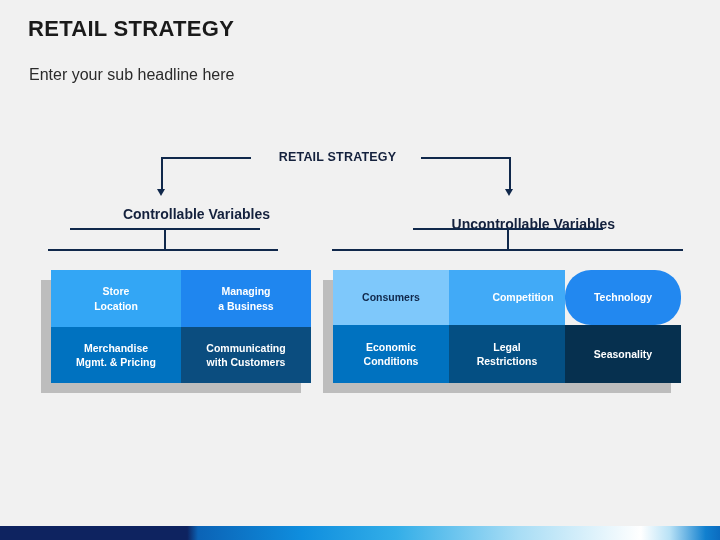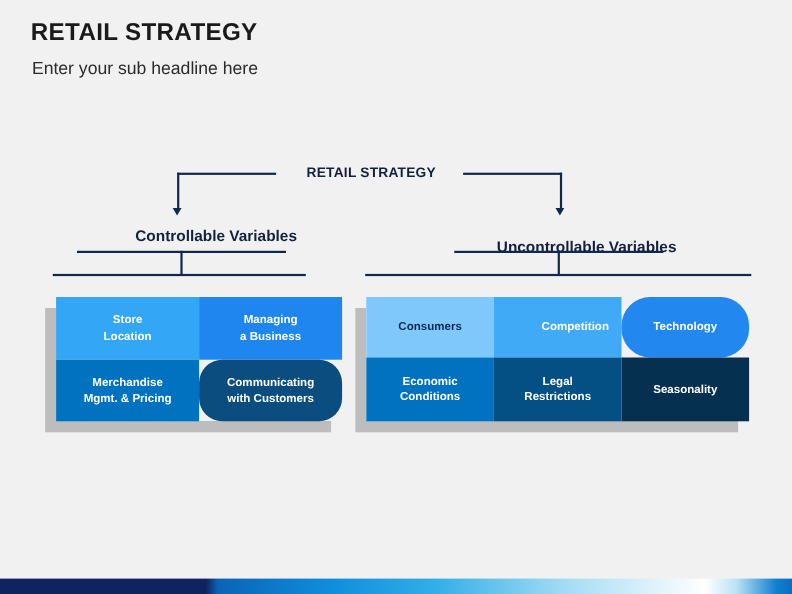--- a/index.html
+++ b/index.html
@@ -21,21 +21,21 @@
     left: 28px;
     top: 16px;
     font-size: 22px;
     font-weight: bold;
     color: #1a1a1a;
     letter-spacing: 0.3px;
   }
   #slide-subtitle {
     position: absolute;
     left: 29px;
-    top: 54px;
+    top: 66px;
     font-size: 16px;
     font-weight: normal;
     color: #2b2b2b;
   }
 
   
   #root-label {
     position: absolute;
     left: 260px;
     top: 150px;
@@ -184,21 +184,21 @@
 <div class="tile-group" id="group-controllable">
     <div class="tile" style="background: rgb(51, 166, 245); color: rgb(255, 255, 255);">
       <span>Store<br>Location</span>
     </div>
     <div class="tile" style="background: rgb(31, 134, 239); color: rgb(255, 255, 255);">
       <span>Managing<br>a Business</span>
     </div>
     <div class="tile" style="background: rgb(0, 114, 192); color: rgb(255, 255, 255);">
       <span>Merchandise<br>Mgmt. &amp; Pricing</span>
     </div>
-    <div class="tile" style="background: rgb(11, 77, 127); color: rgb(255, 255, 255); border-radius: 21px;">
+    <div class="tile" style="background: rgb(11, 77, 127); color: rgb(255, 255, 255);">
       <span>Communicating<br>with Customers</span>
     </div>
   </div>
 <div class="tile-group" id="group-uncontrollable">
     <div class="tile dark-text" style="background: rgb(126, 200, 251); color: rgb(16, 40, 75);">
       <span>Consumers</span>
     </div>
     <div class="tile" style="background: rgb(65, 170, 247); color: rgb(255, 255, 255); padding-left: 36px;">
       <span>Competition</span>
     </div>

